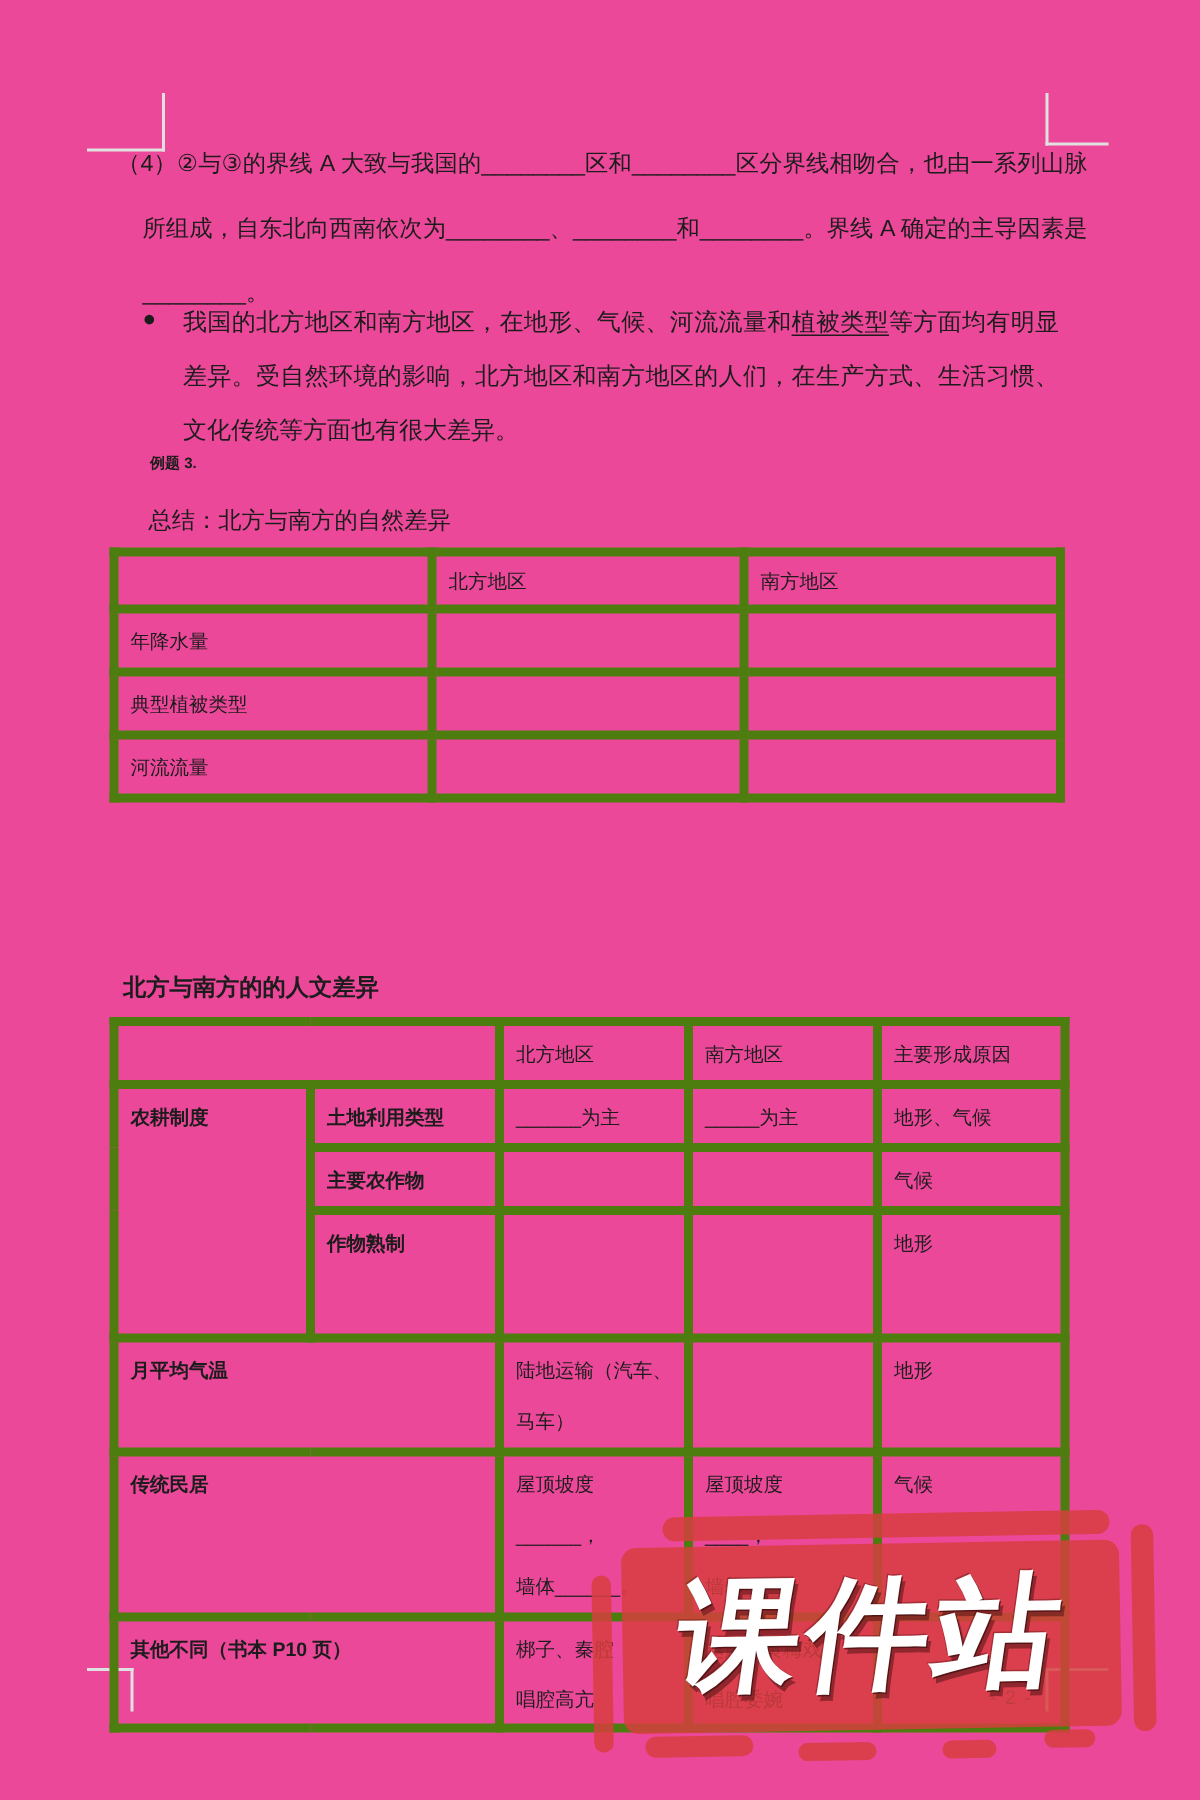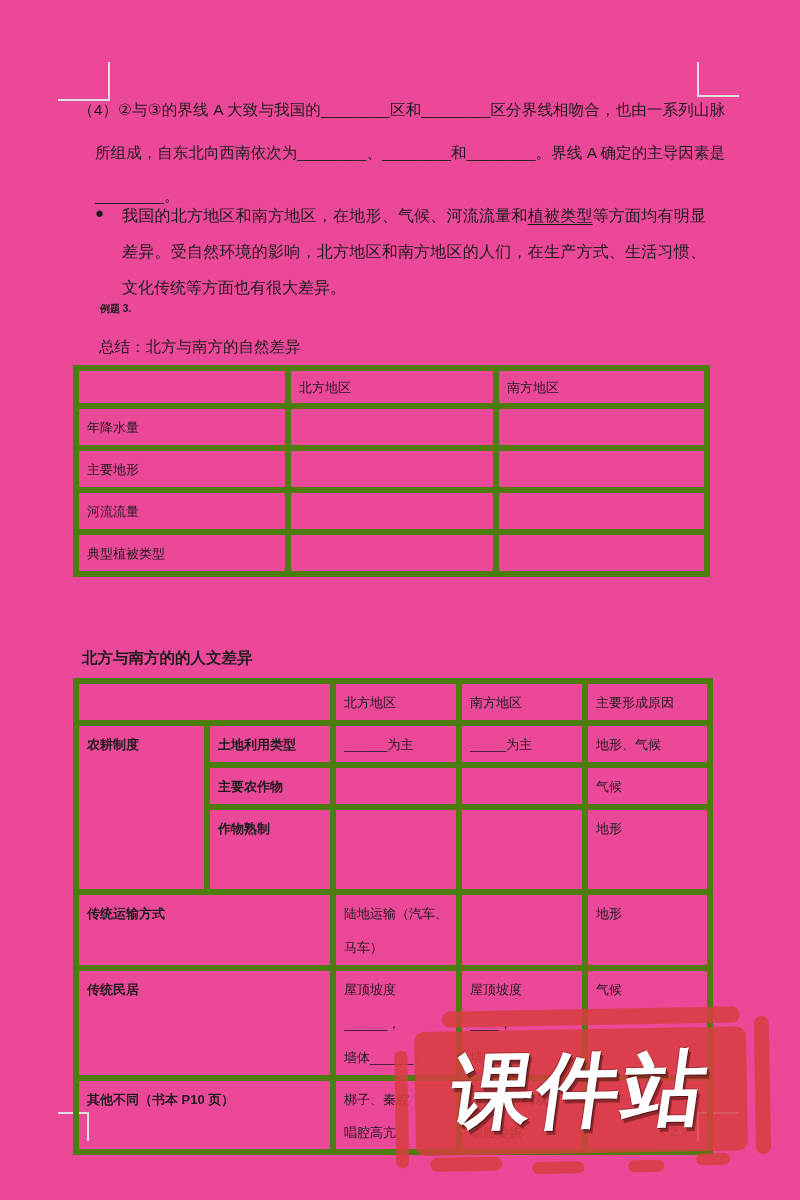--- a/index.html
+++ b/index.html
@@ -84,32 +84,27 @@
         <tr class="hdr" style="height:33px">
       <td></td>
       <td>北方地区</td>
       <td>南方地区</td>
     </tr>
     <tr style="height:37px">
       <td>年降水量</td>
       <td></td>
       <td></td>
     </tr>
-    <tr style="height:34px">
-      <td>主要地形</td>
+    <tr style="height:35px">
+      <td>典型植被类型</td>
       <td></td>
       <td></td>
     </tr>
     <tr style="height:36px">
       <td>河流流量</td>
-      <td></td>
-      <td></td>
-    </tr>
-    <tr style="height:35px">
-      <td>典型植被类型</td>
       <td></td>
       <td></td>
     </tr>
   </tbody>
     </table>
 
   <div class="t2-title">北方与南方的的人文差异</div>
 
   <table class="human">
     <colgroup>
@@ -139,21 +134,21 @@
       <td></td>
       <td>气候</td>
     </tr>
     <tr style="height:85px">
       <td class="rowlabel">作物熟制</td>
       <td></td>
       <td></td>
       <td>地形</td>
     </tr>
     <tr style="height:70px">
-      <td colspan="2" class="rowlabel">传统运输方式</td>
+      <td colspan="2" class="rowlabel">月平均气温</td>
       <td>陆地运输（汽车、马车）</td>
       <td></td>
       <td>地形</td>
     </tr>
     <tr style="height:103px">
       <td colspan="2" class="rowlabel">传统民居</td>
       <td>
         <div>屋顶坡度</div>
         <div>______，</div>
         <div>墙体______。</div>

